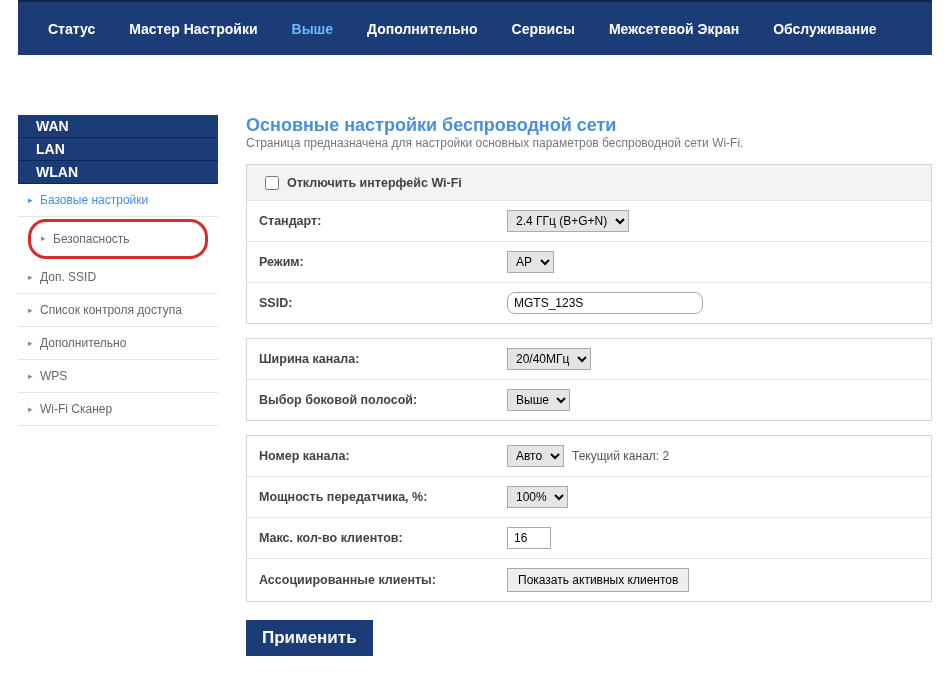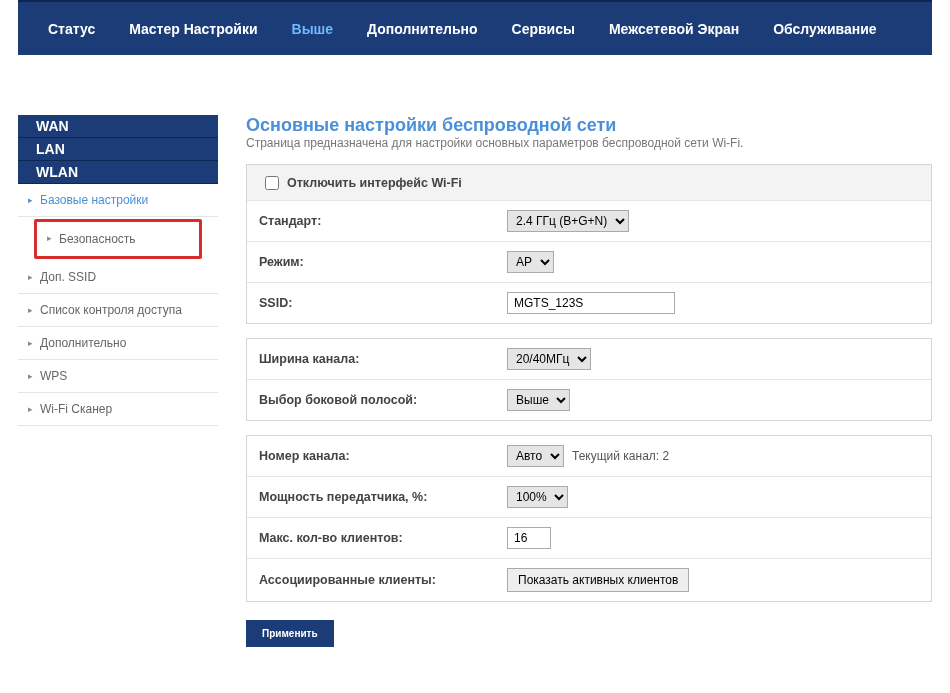--- a/index.html
+++ b/index.html
@@ -13,46 +13,46 @@
 
   .body { display: flex; padding: 0 18px; margin-top: 60px; align-items: flex-start; }
 
   
   .sidebar { width: 200px; flex: 0 0 200px; }
   .side-head { background: #1b3c76; color: #fff; font-weight: bold; font-size: 14px; padding: 3px 12px 3px 18px; border-bottom: 1px solid #0d2755; }
   .side-item { padding: 9px 8px 9px 22px; color: #666; font-size: 12px; border-bottom: 1px solid #e5e5e5; cursor: pointer; position: relative; }
   .side-item.active { color: #4a90d9; }
   .side-item::before { content: "▸"; font-size: 9px; color: #888; position: absolute; left: 10px; top: 11px; }
   .side-item.active::before { color: #4a90d9; }
-  .highlight-box { border: 3px solid #d62c2c; border-radius: 2px; margin: 2px 16px; }
+  .highlight-box { border: 3px solid #d62c2c; border-radius: 18px; margin: 2px 10px; }
   .highlight-box .side-item { border-bottom: none; padding: 10px 8px 10px 22px; }
 
   
   .main { flex: 1; padding-left: 28px; }
   .page-title { color: #4a90d9; font-size: 18px; font-weight: bold; margin-bottom: 0; }
   .page-desc { color: #777; font-size: 12px; margin-bottom: 14px; }
 
   .block { border: 1px solid #d5d5d5; margin-bottom: 14px; background: #fff; }
   .row { display: flex; align-items: center; border-bottom: 1px solid #e5e5e5; padding: 9px 12px; min-height: 36px; }
   .row:last-child { border-bottom: none; }
   .row.header-row { background: #f3f3f3; }
   .row-label { width: 248px; flex: 0 0 248px; font-weight: bold; color: #444; font-size: 12.5px; }
   .row-ctrl { flex: 1; display: flex; align-items: center; gap: 8px; }
 
   .checkbox-label { font-weight: bold; color: #444; font-size: 12.5px; display: inline-flex; align-items: center; gap: 8px; padding-left: 6px; }
   input[type="checkbox"] { width: 14px; height: 14px; }
 
   select, input[type="text"], .btn-secondary { font-family: inherit; font-size: 12px; border: 1px solid #aaa; background: #e5e5e5; padding: 2px 4px; height: 22px; }
   input[type="text"] { background: #fff; padding: 2px 6px; }
-  .ssid-input { width: 168px; }
+  .ssid-input { width: 196px; border-radius: 8px; }
   .clients-input { width: 44px; }
   .btn-secondary { background: #eee; padding: 2px 10px; cursor: pointer; height: 24px; }
   .inline-text { color: #555; font-size: 12px; }
 
-  .btn-primary { background: #1b3c76; color: #fff; border: none; font-weight: bold; font-size: 10px; padding: 8px 16px; cursor: pointer; margin-top: 4px; }
+  .btn-primary { background: #1b3c76; color: #fff; border: none; font-weight: bold; font-size: 17px; padding: 8px 16px; cursor: pointer; margin-top: 4px; }
 </style>
 </head>
 <body>
 
 <div class="page">
 
   <div class="topnav">
     <a>Статус</a>
     <a>Мастер Настройки</a>
     <a class="active">Выше</a>

